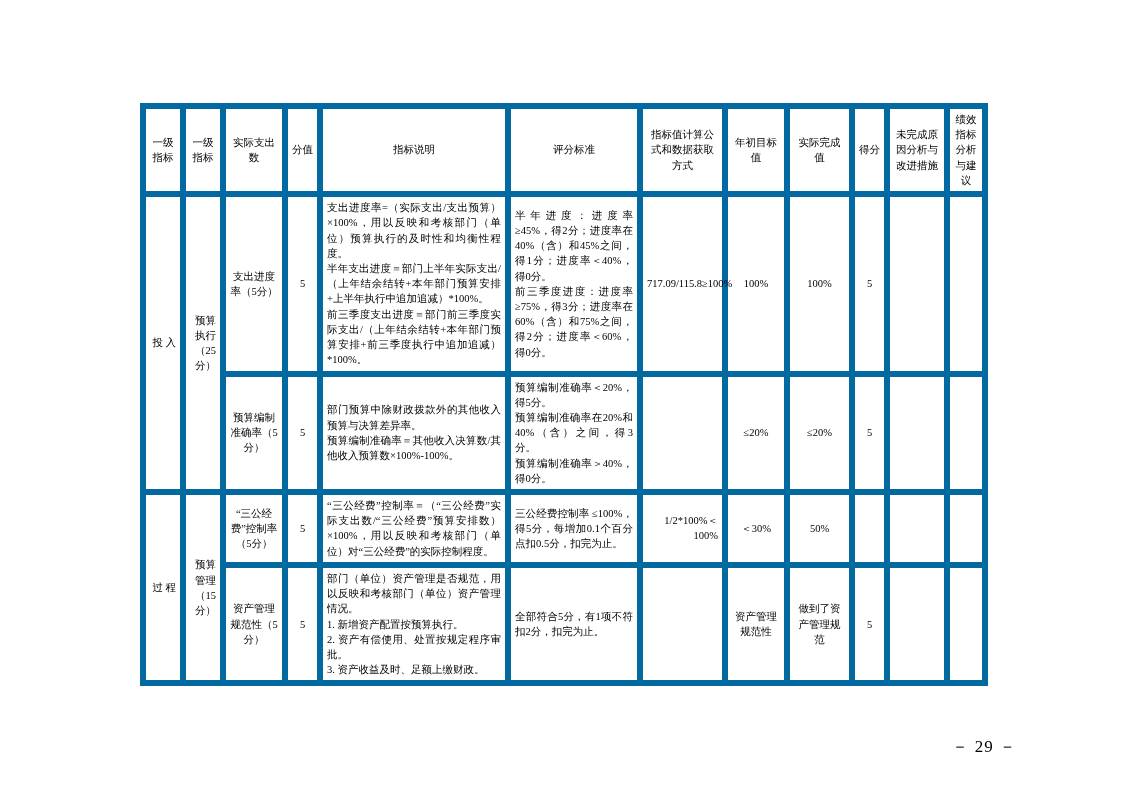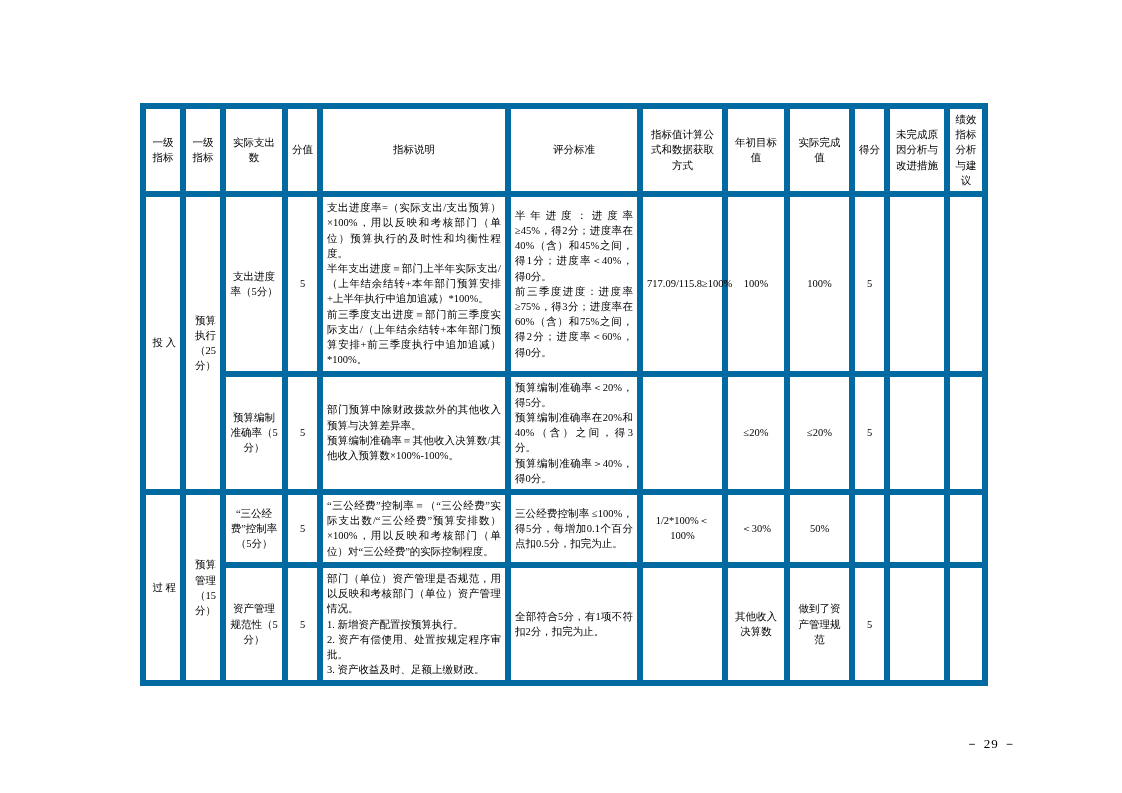--- a/index.html
+++ b/index.html
@@ -53,34 +53,34 @@
 
   thead td {
     text-align: center;
     vertical-align: middle;
     font-size: 10.5px;
     line-height: 1.4;
     height: 58px;
   }
   .ctr { text-align: center; }
   .just { text-align: justify; text-align-last: left; }
-  .lft { text-align: center; }
+  .lft { text-align: right; }
   .vmid { vertical-align: middle; }
   .vtop { vertical-align: top; }
 
   .lvl1, .lvl2 {
     text-align: right;
     letter-spacing: 0px;
   }
 
   .pageno {
     position: absolute;
     right: 105px;
     top: 735px;
-    font-size: 13px;
+    font-size: 17px;
     font-family: "Liberation Serif", "DejaVu Serif", serif;
     letter-spacing: 1px;
   }
 </style>
 </head>
 <body>
 
 <div class="page">
 
   <table class="perf">
@@ -158,21 +158,21 @@
         <td class="ctr vmid"></td>
         <td class="ctr vmid"></td>
       </tr>
 
       <tr>
         <td class="ctr vmid">资产管理规范性（5分）</td>
         <td class="ctr vmid">5</td>
         <td class="just vtop">部门（单位）资产管理是否规范，用以反映和考核部门（单位）资产管理情况。<br>1. 新增资产配置按预算执行。<br>2. 资产有偿使用、处置按规定程序审批。<br>3. 资产收益及时、足额上缴财政。</td>
         <td class="just vmid">全部符合5分，有1项不符扣2分，扣完为止。</td>
         <td class="lft vmid"></td>
-        <td class="ctr vmid">其他收入决算数</td>
+        <td class="ctr vmid">资产管理规范性</td>
         <td class="ctr vmid">做到了资产管理规范</td>
         <td class="ctr vmid">5</td>
         <td class="ctr vmid"></td>
         <td class="ctr vmid"></td>
       </tr>
     </tbody>
   </table>
 
   <div class="pageno">－ 29 －</div>
 

